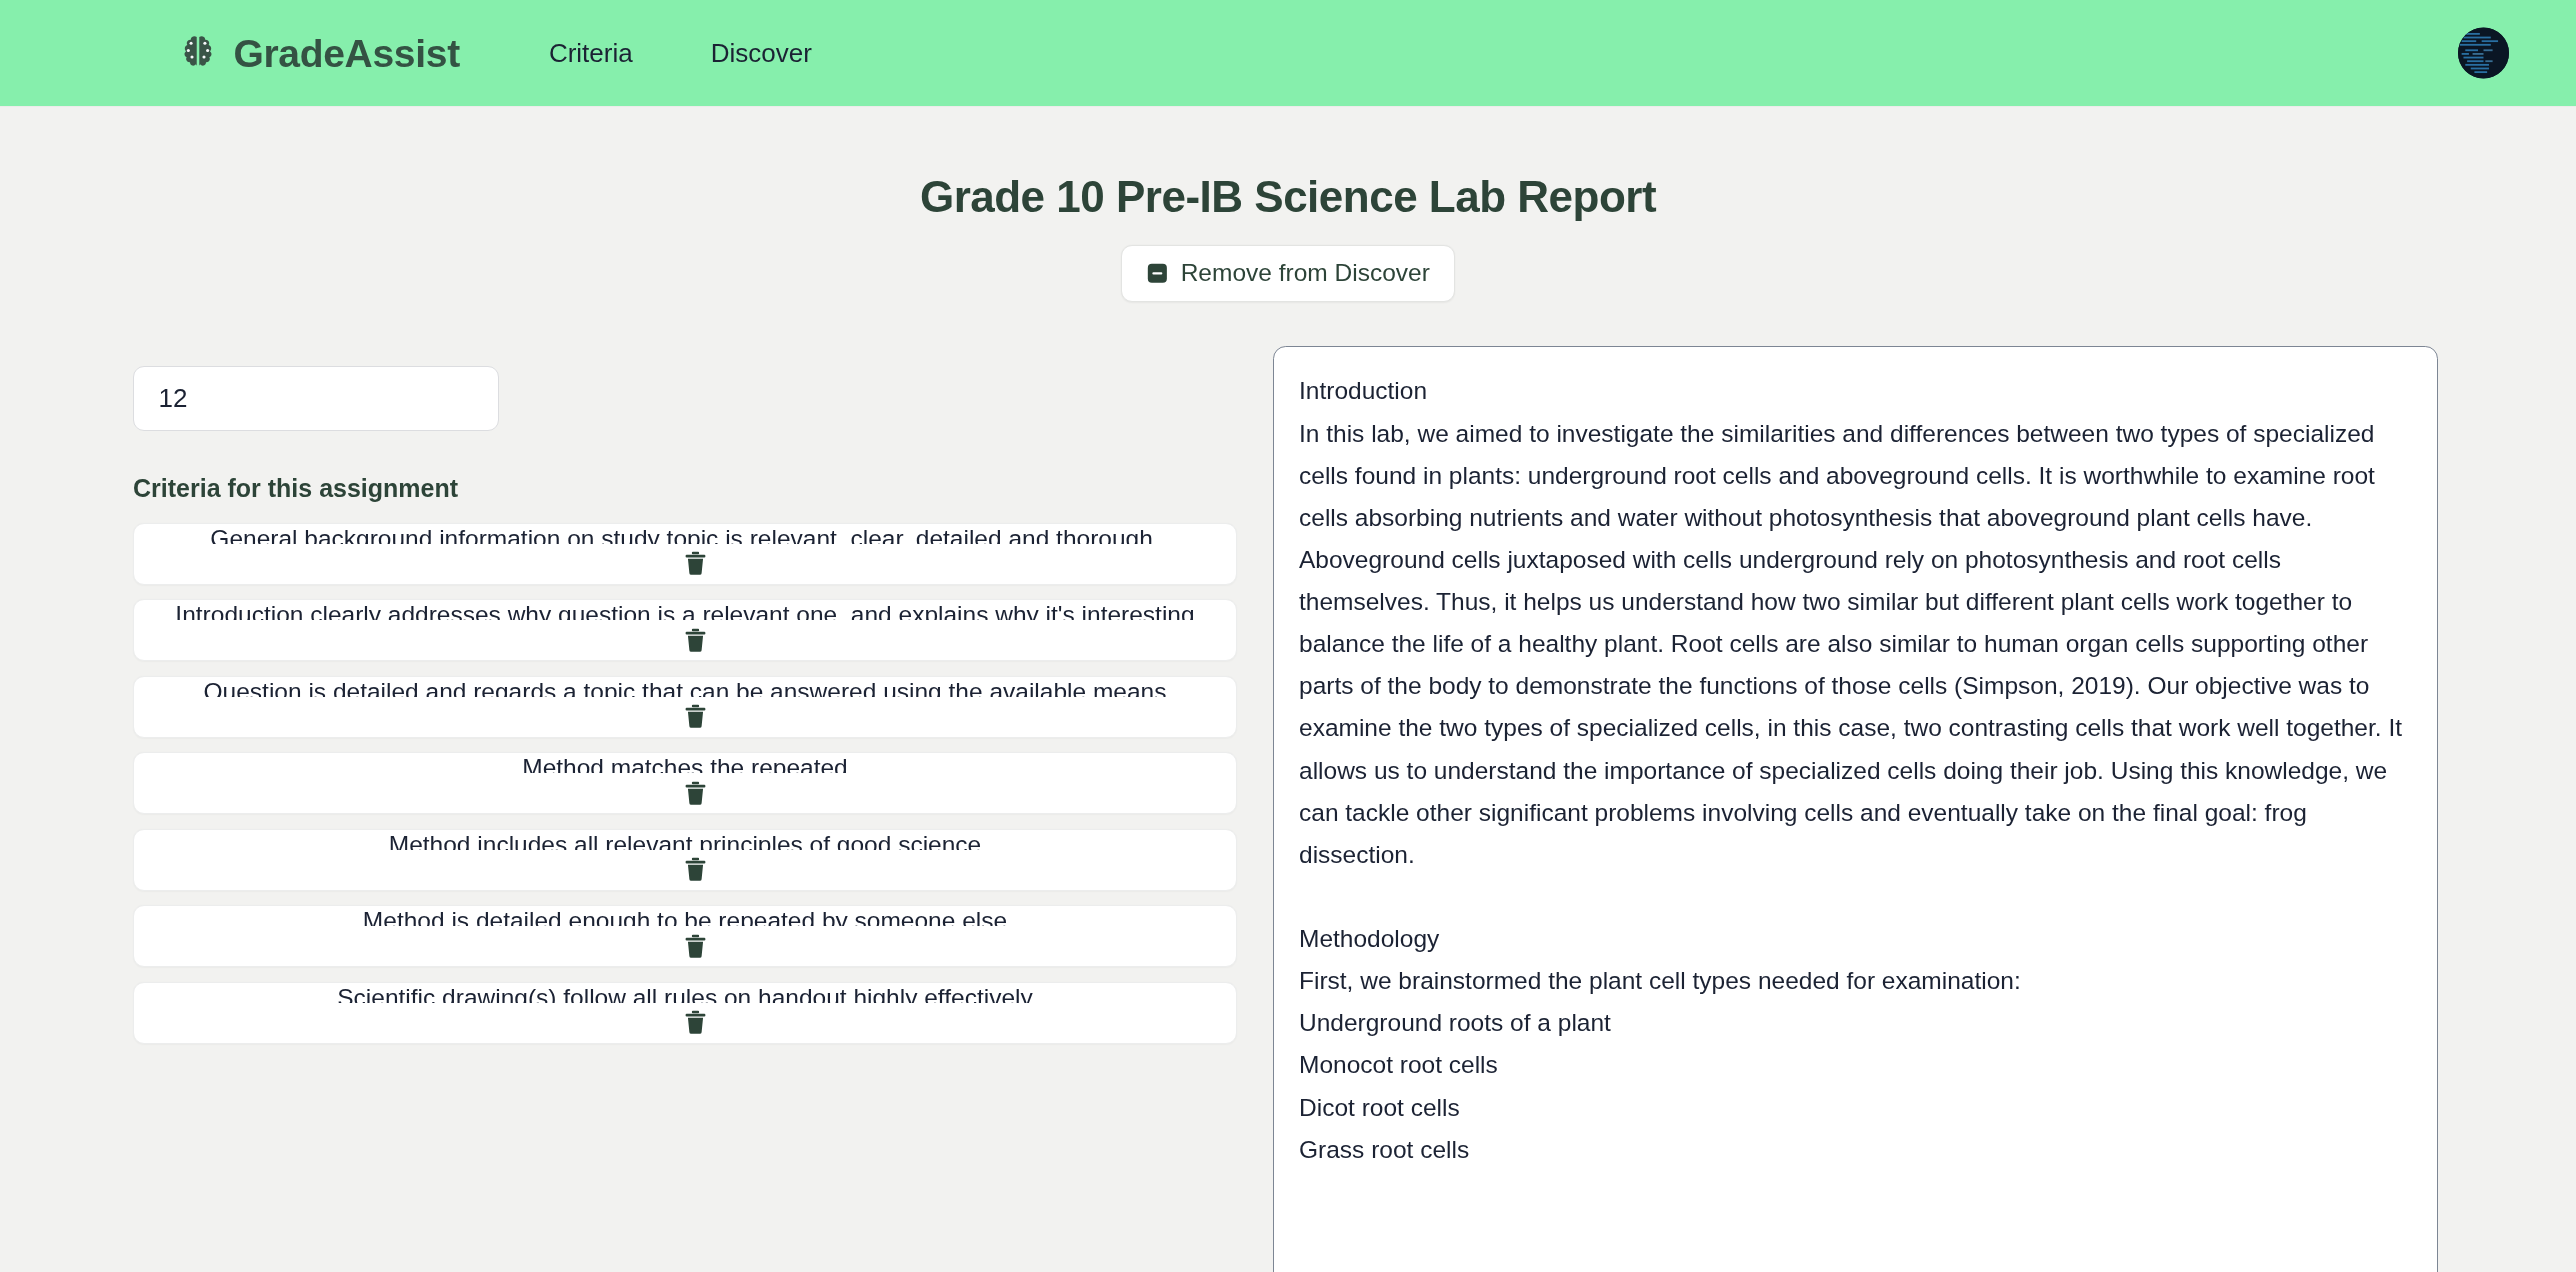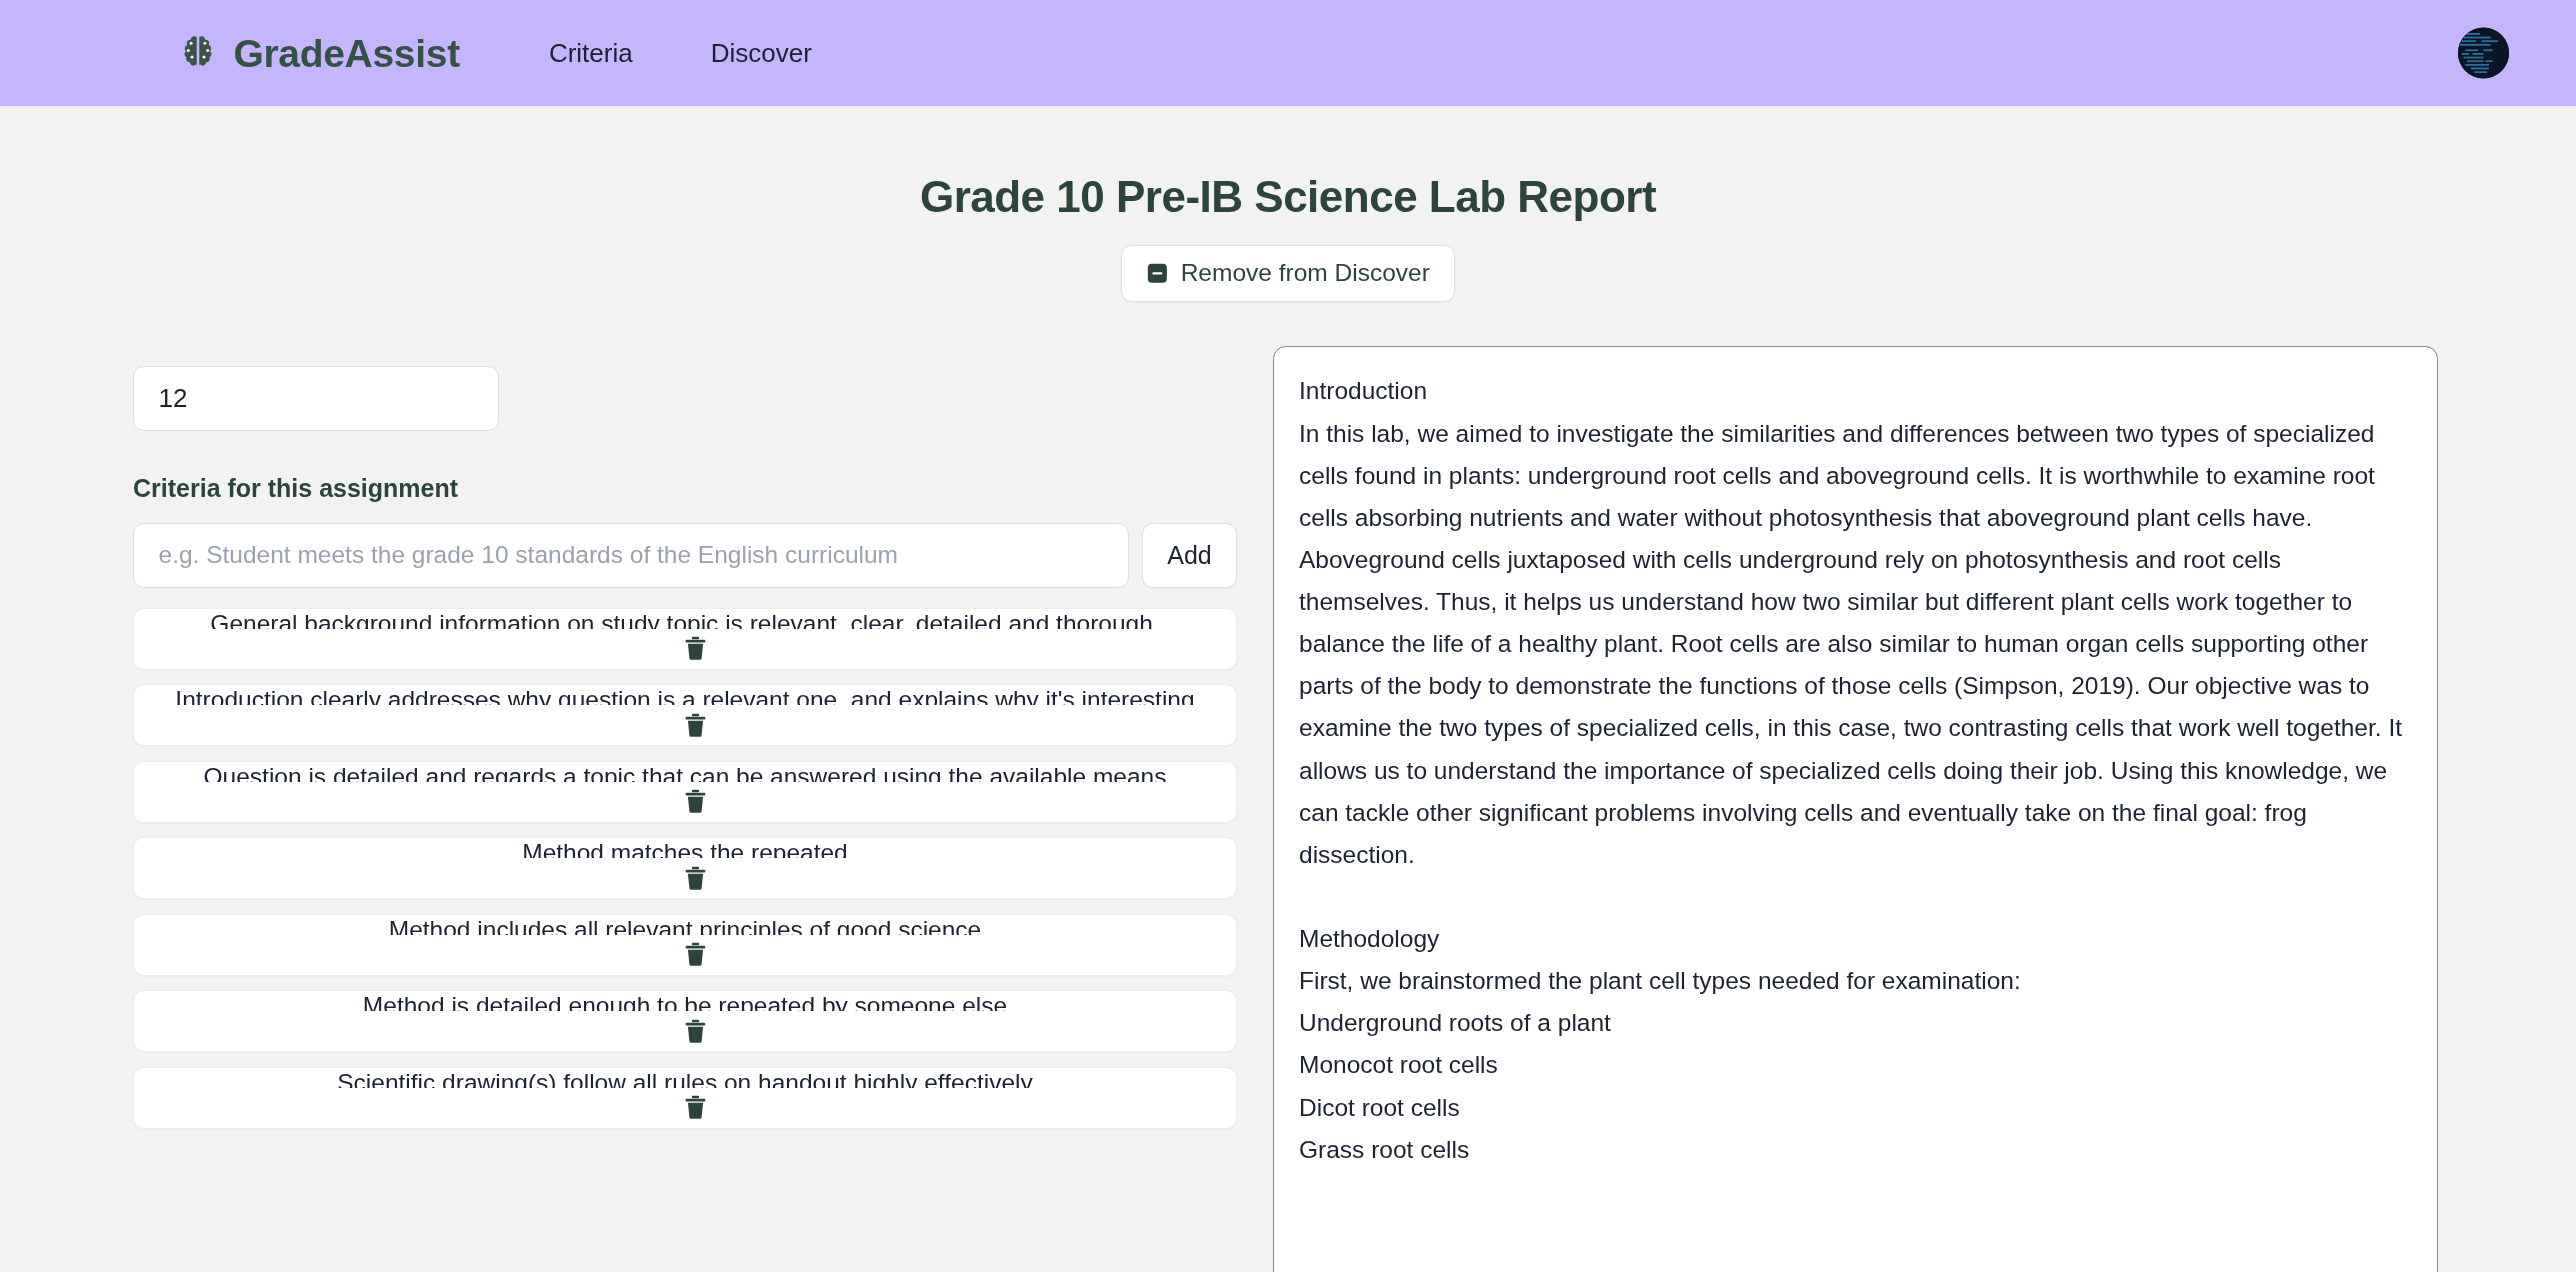--- a/index.html
+++ b/index.html
@@ -13,21 +13,21 @@
   body {
     background: #f2f2f0;
     font-family: "Liberation Sans", sans-serif;
     color: #1b2233;
     -webkit-font-smoothing: antialiased;
   }
 
   
   .header {
     height: 107px;
-    background: #c4b5fd;
+    background: #86efac;
     display: flex;
     align-items: center;
     padding: 0 56px 0 178px;
     position: relative;
     border-bottom: 0.9px solid #ececea;
   }
 
   .brand {
     display: flex;
     align-items: center;
@@ -306,24 +306,20 @@
 </div>
 
 <div class="main">
 
   <div class="left-col">
 
     <input class="grade-input" type="text" value="12" style="">
 
     <div class="field-label criteria-label">Criteria for this assignment</div>
 
-    <div class="criteria-add-row">
-      <input class="criteria-input" type="text" placeholder="e.g. Student meets the grade 10 standards of the English curriculum" style="">
-      <button class="add-btn">Add</button>
-    </div>
 
     <div class="criteria-list" id="criteria-list">
         <div class="criteria-row">
           <div class="criteria-text">General background information on study topic is relevant, clear, detailed and thorough.</div>
           <button class="trash-btn">
             <span class="trash-icon"><svg viewBox="0 0 30 30" xmlns="http://www.w3.org/2000/svg" fill="#2d4438">
                 <rect x="11" y="2" width="8" height="2.6" rx="1.1"></rect>
                 <rect x="4" y="5.4" width="22" height="2.9" rx="1.2"></rect>
                 <path d="M6.6 9.6h16.8l-1.6 16.1a2 2 0 0 1-2 1.8h-9.6a2 2 0 0 1-2-1.8L6.6 9.6z"></path>
               </svg></span>

